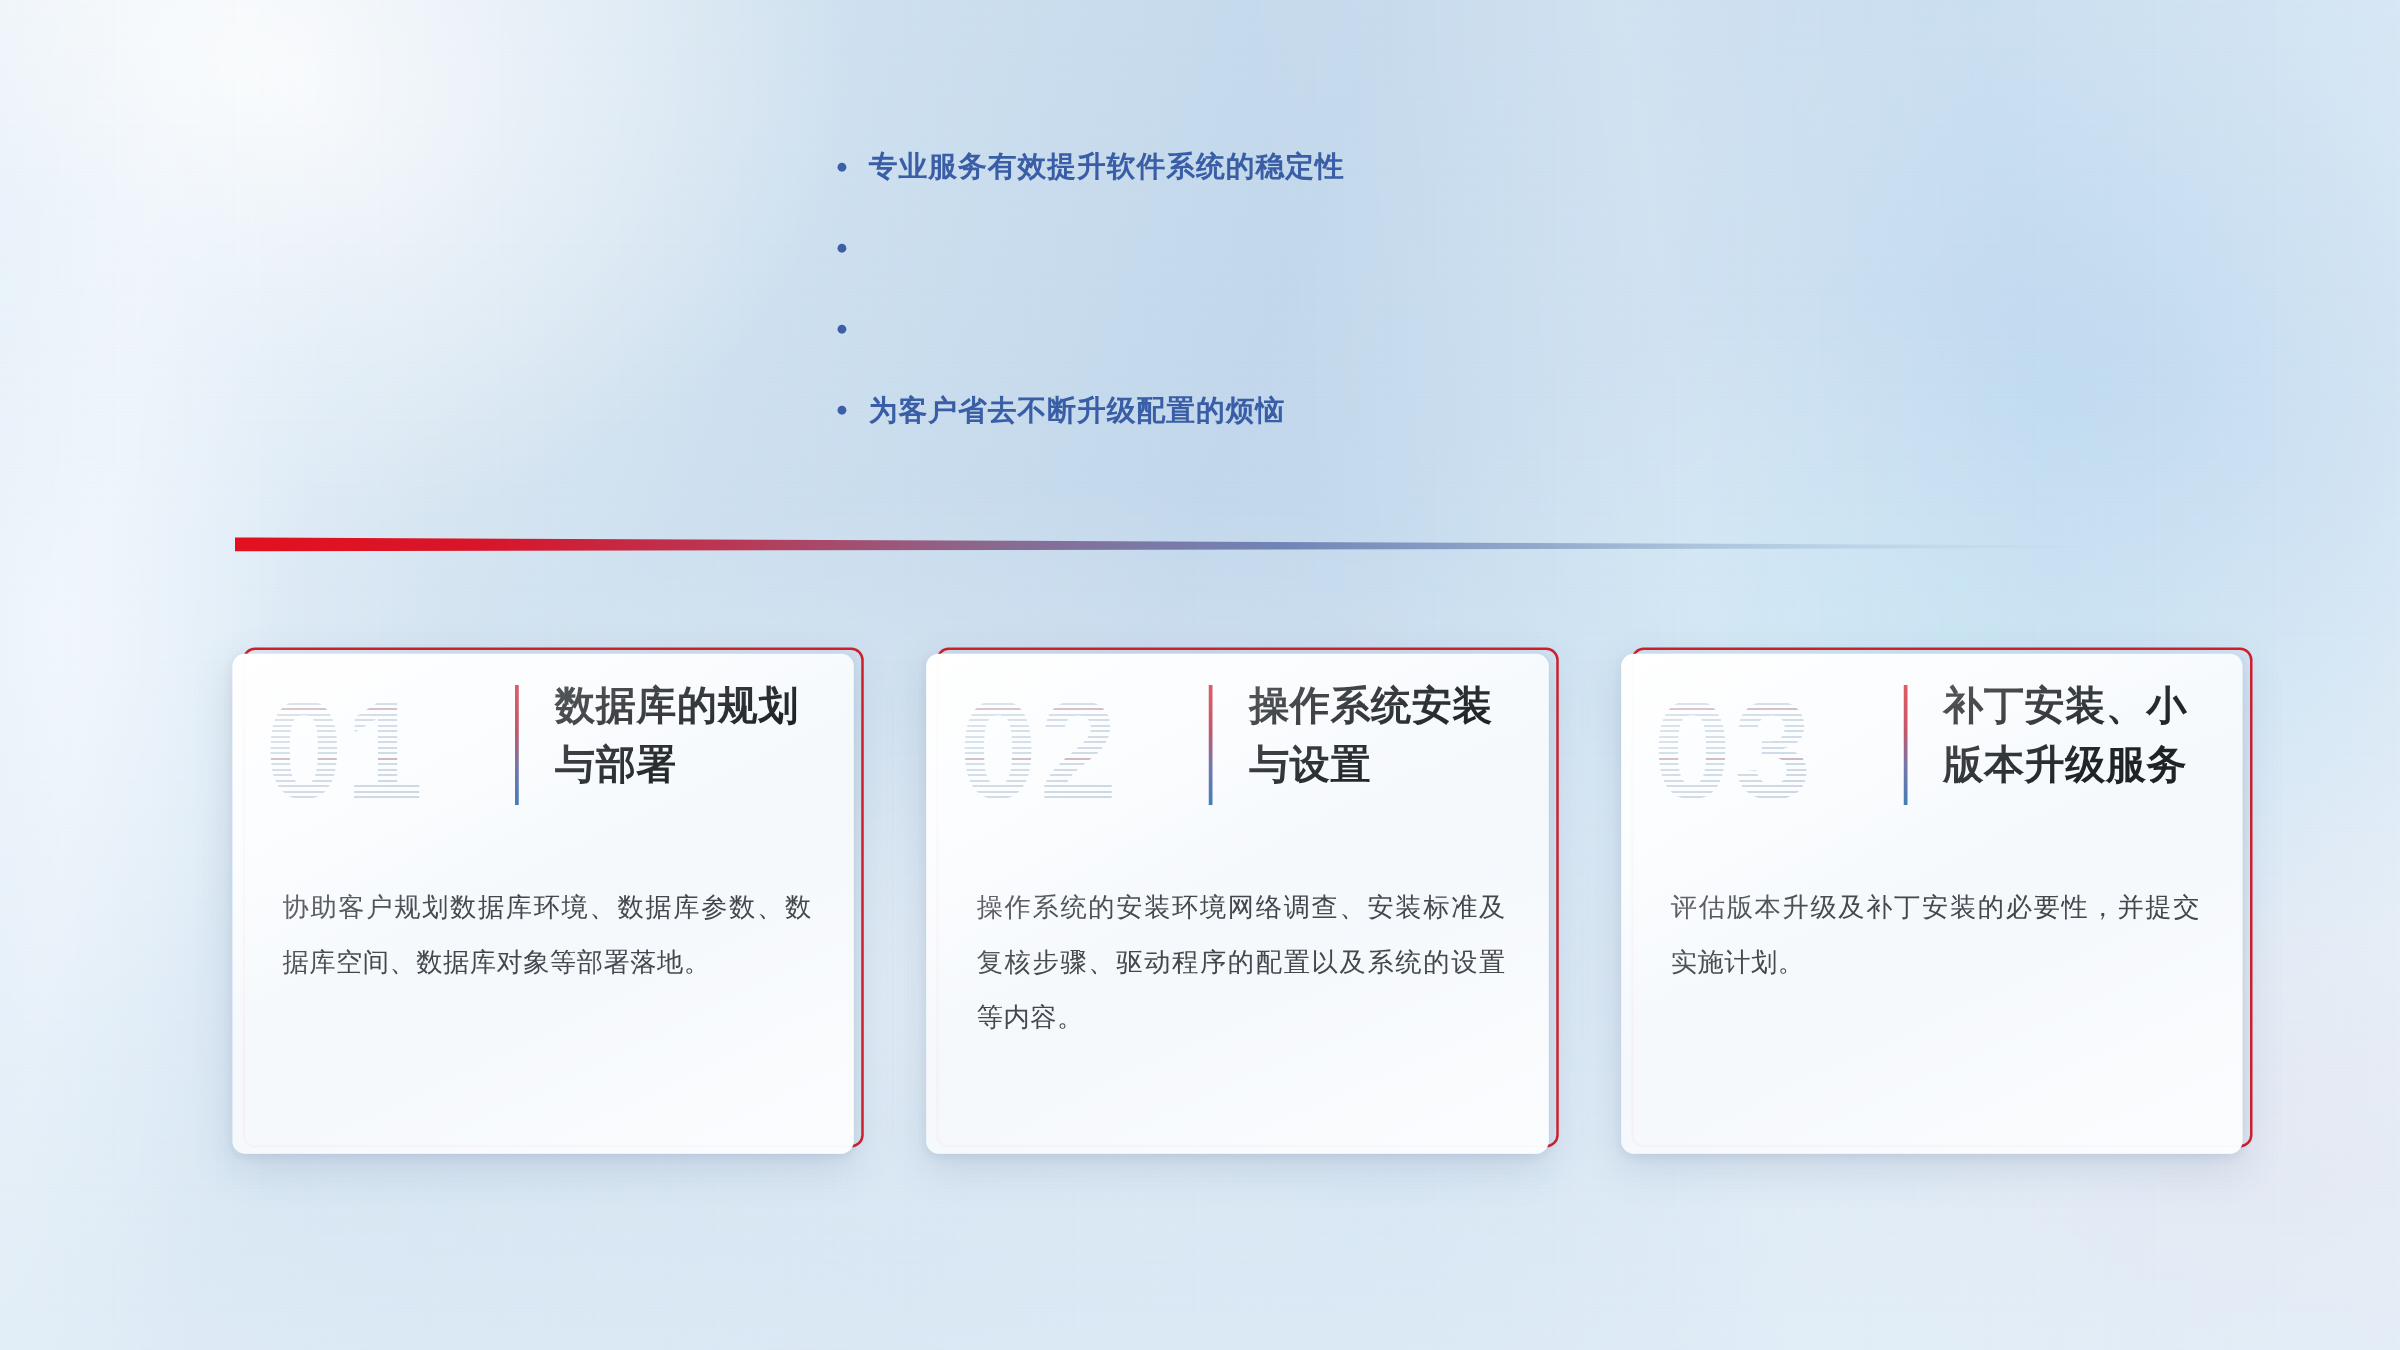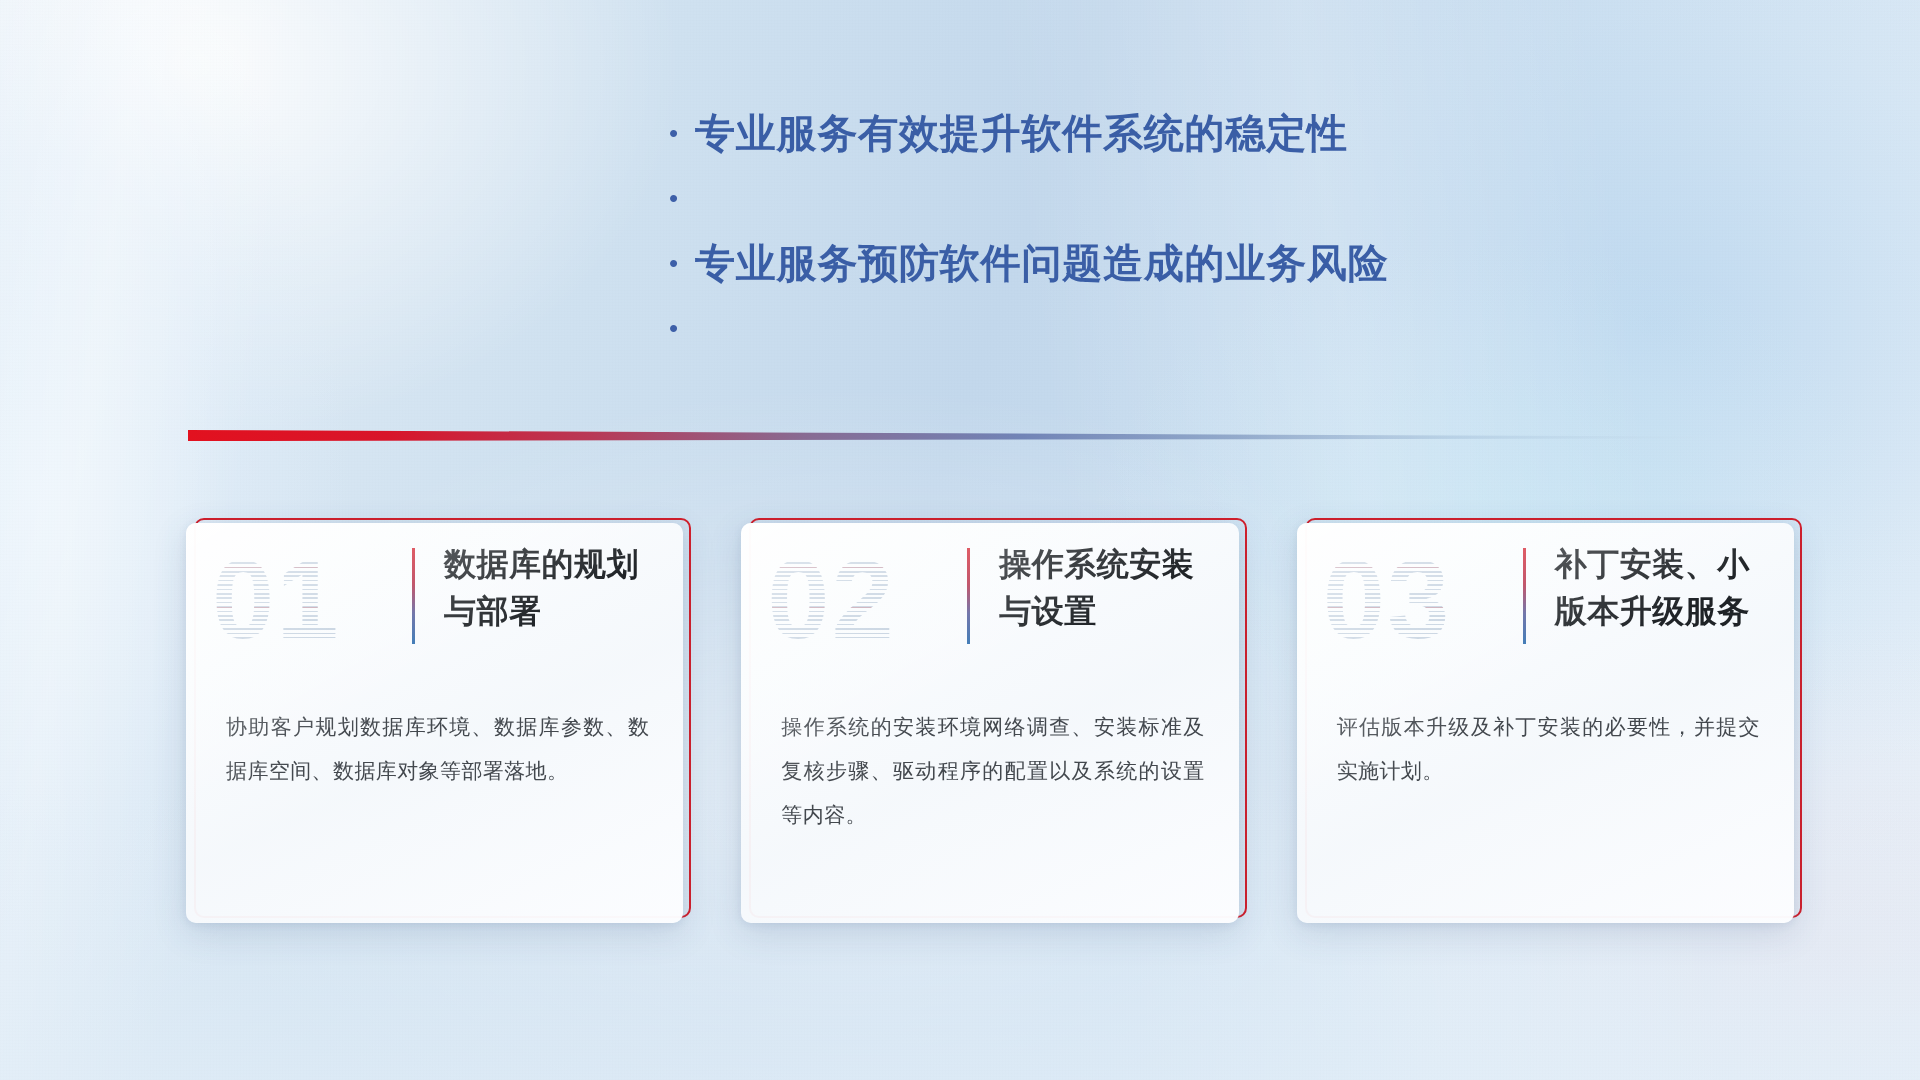--- a/index.html
+++ b/index.html
@@ -94,21 +94,21 @@
   .bullet-dot{
     width:30px;
     flex:0 0 30px;
     color:#3d5fa8;
     font-size:26px;
     line-height:46px;
     text-align:left;
     padding-left:4px;
   }
   .bullet-text{
-    font-size:40px;
+    font-size:23px;
     line-height:46px;
     color:#3a5ea6;
     font-weight:700;
     letter-spacing:.8px;
     white-space:nowrap;
   }
 
   
   #divider{
     position:absolute;
@@ -262,25 +262,25 @@
       <span class="bullet-dot">•</span>
       <span class="bullet-text">专业服务有效提升软件系统的稳定性</span>
     </div>
 
     <div class="bullet-row">
       <span class="bullet-dot">•</span>
     </div>
 
     <div class="bullet-row">
       <span class="bullet-dot">•</span>
-      <span class="bullet-text">专业服务预防软件问题造成的业务风险</span>
     </div>
 
     <div class="bullet-row">
       <span class="bullet-dot">•</span>
+      <span class="bullet-text">为客户省去不断升级配置的烦恼</span>
     </div>
 
   </div>
 
   <div id="divider">
     <svg viewBox="0 0 1542 22" preserveAspectRatio="none">
       <defs>
         <linearGradient id="wedgeGrad" x1="0" y1="0" x2="1" y2="0">
           <stop offset="0.00" stop-color="#e2111f" stop-opacity="1"></stop>
           <stop offset="0.13" stop-color="#d8152a" stop-opacity="1"></stop>

